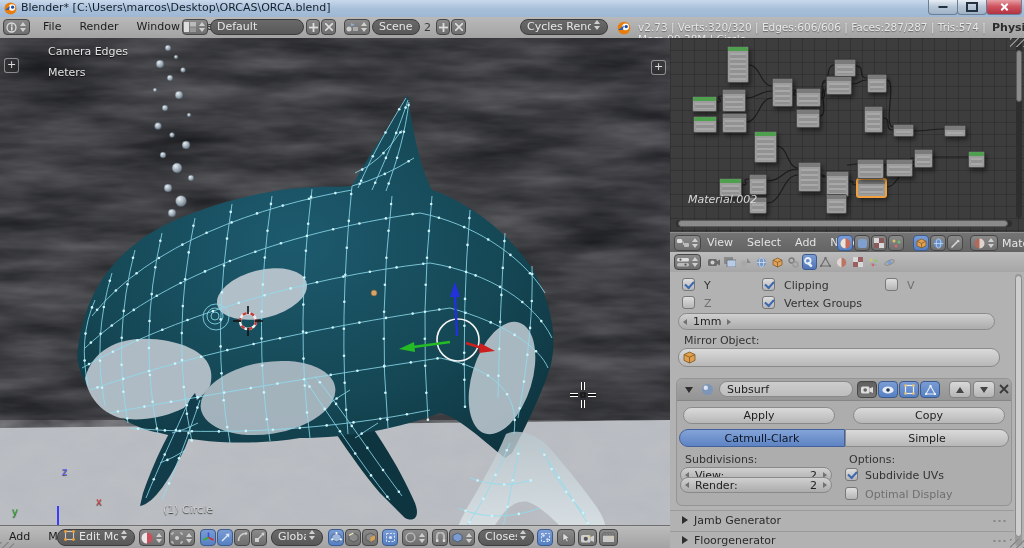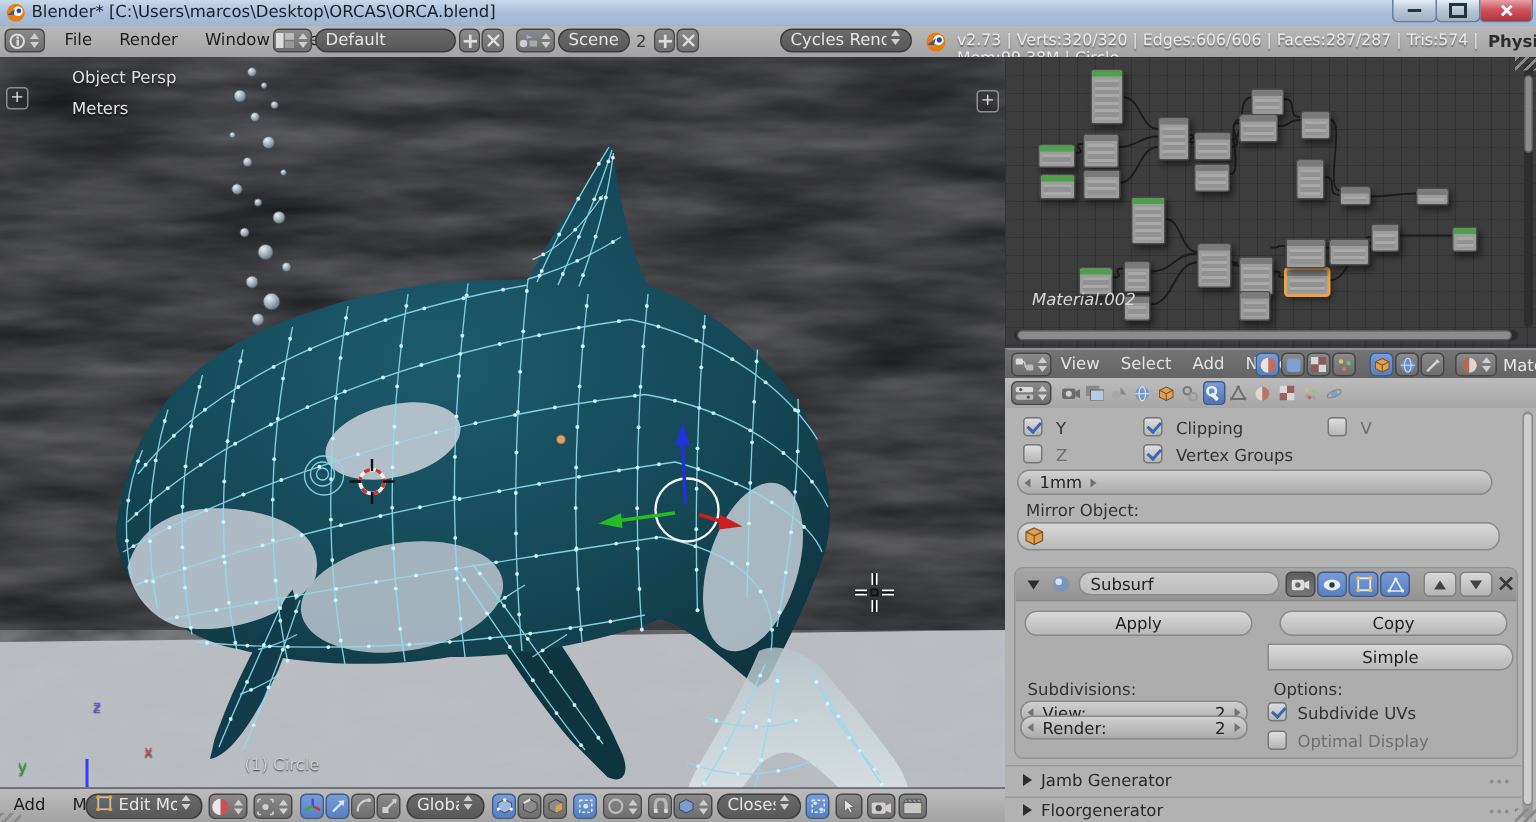--- a/index.html
+++ b/index.html
@@ -609,21 +609,21 @@
         <line x1="58" y1="497" x2="22" y2="508" stroke="#22aa22" stroke-width="2"></line>
       </g>
 
       <g>
         <path d="M583 344 L583 352 M583 362 L583 370 M570 357 L578 357 M588 357 L596 357" stroke="#fff" stroke-width="4"></path>
         <path d="M583 344 L583 352 M583 362 L583 370 M570 357 L578 357 M588 357 L596 357" stroke="#111" stroke-width="1.8"></path>
         <rect x="581" y="355" width="4" height="4" fill="none" stroke="#111" stroke-width="1.2"></rect>
       </g>
     </svg>
 
-    <span class="vplabel" style="left:48px;top:7px">Object Persp</span>
+    <span class="vplabel" style="left:48px;top:7px">Camera Edges</span>
     <span class="vplabel" style="left:48px;top:28px">Meters</span>
     <span class="vplabel" style="left:163px;top:465px;color:#cfcfcf">(1) Circle</span>
     <span class="vplabel" style="left:62px;top:428px;color:#5b5bff;font-size:10px">z</span>
     <span class="vplabel" style="left:96px;top:458px;color:#d94a4a;font-size:10px">x</span>
     <span class="vplabel" style="left:12px;top:468px;color:#2fae2f;font-size:10px">y</span>
     <div class="plusbtn" style="left:4px;top:20px">+</div>
     <div class="plusbtn" style="left:651px;top:22px">+</div>
   </div>
 
   <div class="abs" id="nodeeditor">
@@ -999,20 +999,21 @@
       <div class="abs sqbtn lite" style="left:296px;top:2px;width:22px;height:17px">
           <span style="width:0;height:0;border-left:4px solid transparent;border-right:4px solid transparent;border-top:6px solid #444"></span>
         </div>
       <div class="abs" style="left:322px;top:5px"><svg width="10" height="10">
             <path d="M1 1 L9 9 M9 1 L1 9" stroke="#3a3a3a" stroke-width="1.8"></path>
           </svg></div>
 
       <div class="abs btn" style="left:6px;top:28px;width:152px;height:17px">Apply</div>
       <div class="abs btn" style="left:176px;top:28px;width:152px;height:17px">Copy</div>
 
+      <div class="abs btn blue" style="left:2px;top:50px;width:166px;height:18px;border-radius:9px 0 0 9px">Catmull-Clark</div>
       <div class="abs btn" style="left:168px;top:50px;width:164px;height:18px;border-radius:0 9px 9px 0">Simple</div>
 
       <span class="abs" style="left:8px;top:74px;color:#333">Subdivisions:</span>
       <span class="abs" style="left:172px;top:74px;color:#333">Options:</span>
 
       <div class="abs slider" style="left:3px;top:88px;width:152px;height:16px">
         <span class="lbl">View:</span>
         <span class="val">2</span>
       </div>
       <div class="cb" style="left:168px;top:89px" data-on="true">

